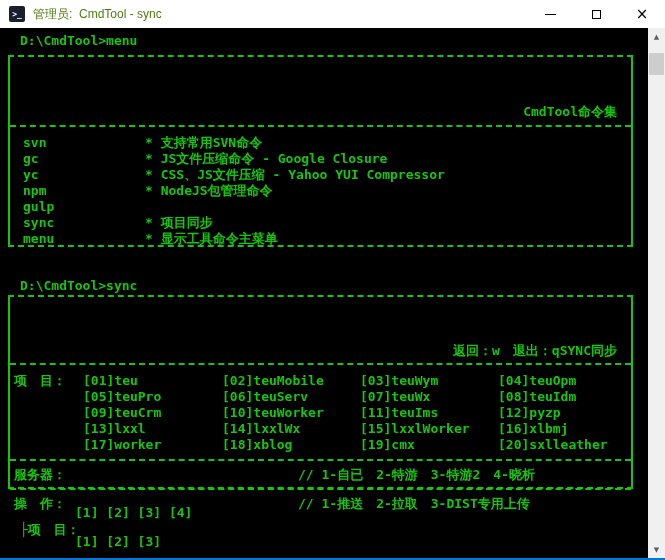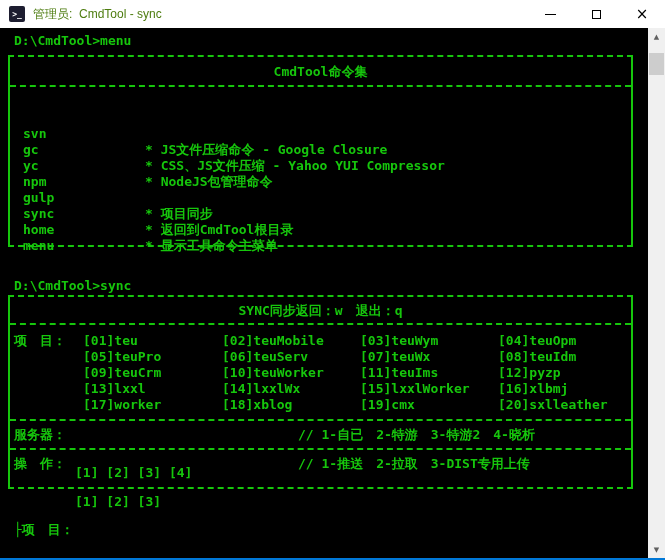--- a/index.html
+++ b/index.html
@@ -18,33 +18,33 @@
   .win-controls { position:absolute; right:0; top:0; height:28px; display:flex; }
   .win-btn { width:46px; height:28px; display:flex; align-items:center; justify-content:center; }
   .glyph-min { display:block; width:11px; height:0; border-top:1px solid #000; }
   .glyph-max { display:block; width:9px; height:9px; border:1px solid #000; }
   .glyph-close { font-size:15px; color:#000; line-height:1; font-family:"DejaVu Sans", sans-serif; }
 
   
   .console { position:absolute; top:28px; left:0; width:648px; height:530px; background:#000000;
              font-family:"DejaVu Sans Mono", monospace; font-weight:bold; color:#16C60C;
              font-size:13px; line-height:16px; overflow:hidden; }
-  .cline { position:absolute; left:2px; white-space:pre;padding-left:12px; }
+  .cline { position:absolute; left:8px; white-space:pre;padding-left:12px; }
 
   .gbox { position:absolute; left:8px; width:625px;
           border-left:2px solid #16C60C; border-right:2px solid #16C60C;
           border-top:2px dashed #16C60C; border-bottom:2px dashed #16C60C; }
   #menu-box { top:27px; height:192px; }
   #sync-box { top:267px; height:194px; }
 
   .box-header { height:30px; line-height:30px; padding:0 14px; border-bottom:2px dashed #16C60C;
-                display:flex; justify-content:center; white-space:pre; }
+                display:flex; justify-content:flex-end; white-space:pre;margin-top:40px; }
   #sync-box .box-header { height:28px; line-height:28px; }
 
-  .menu-items { position:relative; padding:8px 0 0 0;margin-top:31px; }
+  .menu-items { position:relative; padding:8px 0 0 0; }
   .mi { position:relative; height:16px; }
   .mi .cmd { position:absolute; left:13px; white-space:pre; }
   .mi .desc { position:absolute; left:135px; white-space:pre; }
 
   .projects { position:relative; padding:8px 12px 6px 0; }
   .proj-label { position:absolute; left:4px; top:8px; white-space:pre; }
   .prow { position:relative; height:16px;margin-left:8px; }
   .prow .c { position:absolute; white-space:pre; }
   .c0 { left:65px; } .c1 { left:204px; } .c2 { left:342px; } .c3 { left:480px; }
 
@@ -89,20 +89,21 @@
 
     <div class="cline" style="top:5px;">D:\CmdTool&gt;menu</div>
 
     <div class="gbox" id="menu-box">
       <div class="box-header">
         <span>CmdTool命令集</span>
       </div>
       <div class="menu-items">
         <div class="mi">
             <span class="cmd">svn</span>
+            <span class="desc">* 支持常用SVN命令</span>
           </div>
         <div class="mi">
             <span class="cmd">gc</span>
             <span class="desc">* JS文件压缩命令 - Google Closure</span>
           </div>
         <div class="mi">
             <span class="cmd">yc</span>
             <span class="desc">* CSS、JS文件压缩 - Yahoo YUI Compressor</span>
           </div>
         <div class="mi">
@@ -110,36 +111,32 @@
             <span class="desc">* NodeJS包管理命令</span>
           </div>
         <div class="mi">
             <span class="cmd">gulp</span>
           </div>
         <div class="mi">
             <span class="cmd">sync</span>
             <span class="desc">* 项目同步</span>
           </div>
         <div class="mi">
-            <span class="cmd">home</span>
-            <span class="desc">* 返回到CmdTool根目录</span>
-          </div>
-        <div class="mi">
             <span class="cmd">menu</span>
             <span class="desc">* 显示工具命令主菜单</span>
           </div>
       </div>
     </div>
 
     <div class="cline" style="top:250px;">D:\CmdTool&gt;sync</div>
 
     <div class="gbox" id="sync-box">
       <div class="box-header">
+        <span>返回：w　退出：q</span>
         <span>SYNC同步</span>
-        <span>返回：w　退出：q</span>
       </div>
 
       <div class="projects">
         <span class="proj-label">项　目：</span>
         <div class="prow">
           <span class="c c0">[01]teu</span>
           <span class="c c1">[02]teuMobile</span>
           <span class="c c2">[03]teuWym</span>
           <span class="c c3">[04]teuOpm</span>
         </div>

